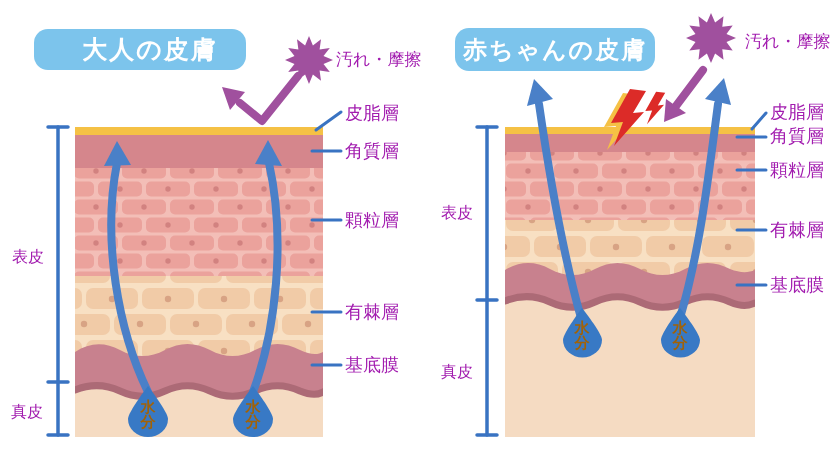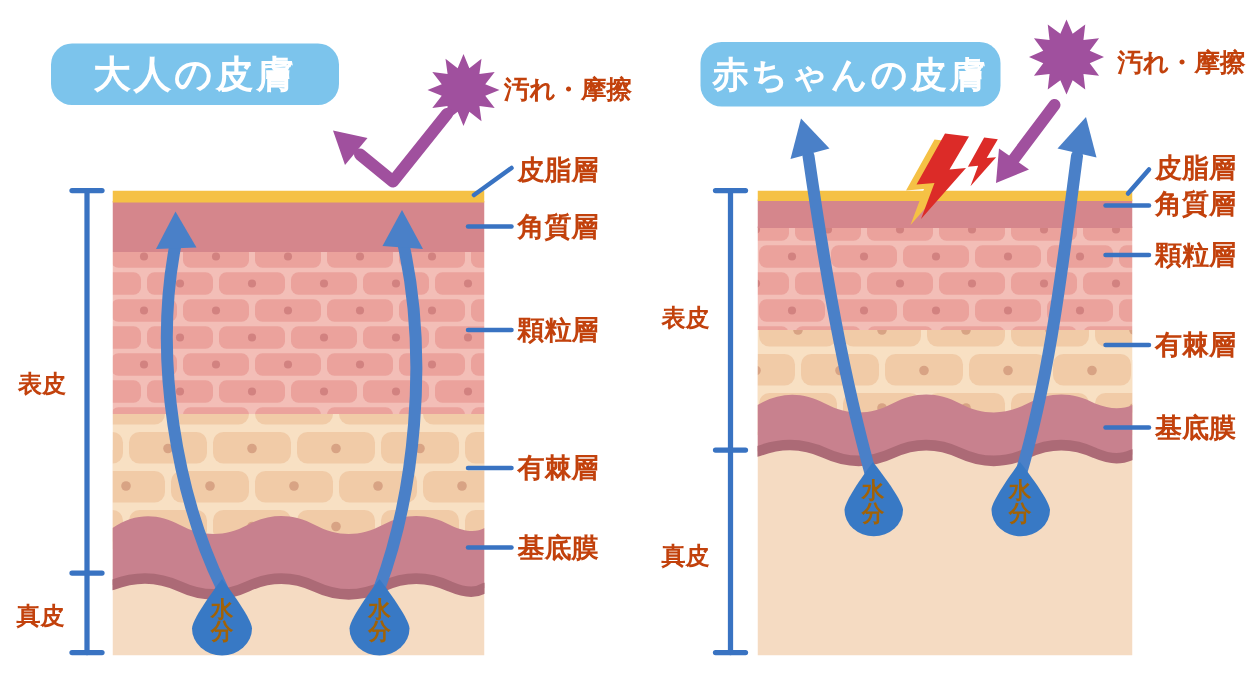--- a/index.html
+++ b/index.html
@@ -2,21 +2,21 @@
 <html><head>
 <meta charset="utf-8">
 <style>
   html,body{margin:0;padding:0;background:#fff;}
   .stage{position:relative;width:840px;height:450px;background:#ffffff;overflow:hidden;
          font-family:"Liberation Sans", sans-serif;}
   .stage svg{position:absolute;left:0;top:0;}
   .title-box{position:absolute;background:#7CC4EC;border-radius:14px;color:#ffffff;
              font-weight:bold;font-size:25px;display:flex;align-items:center;justify-content:center;
              letter-spacing:2px;}
-  .lbl{position:absolute;color:#c2410c;font-weight:bold;white-space:nowrap;}
+  .lbl{position:absolute;color:#a21caf;font-weight:normal;white-space:nowrap;}
   .layer-lbl{font-size:18px;line-height:22px;text-align:center;}
   .side-lbl{font-size:16px;line-height:22px;}
   .hazard-lbl{font-size:17px;line-height:20px;}
   .drop-lbl{position:absolute;color:#a16207;font-weight:bold;font-size:15px;line-height:15px;
             width:16px;text-align:center;word-break:break-all;}
 </style>
 </head>
 <body>
 
 <div class="stage">
@@ -155,22 +155,22 @@
     <path d="M 703 70 L 676 106" fill="none" stroke-width="8" stroke-linecap="round"></path>
     <polygon points="664,122 666,99 686,113" stroke="none"></polygon>
   </g>
   <g>
     <use href="#bolt" transform="translate(-7,4)" fill="#F5C145"></use>
     <use href="#bolt" fill="#DC2B28"></use>
     <use href="#bolt" transform="translate(297,41) scale(0.57)" fill="#DC2B28"></use>
   </g>
 </svg>
 
-<div class="title-box" style="left:34px;top:29px;width:192px;height:41px;">大人の皮膚</div>
-<div class="title-box" style="left:455px;top:28px;width:200px;height:43px;font-size:24px;margin-left:12px;">赤ちゃんの皮膚</div>
+<div class="title-box" style="left:34px;top:29px;width:192px;height:41px;padding-left:20px;">大人の皮膚</div>
+<div class="title-box" style="left:455px;top:28px;width:200px;height:43px;font-size:24px;">赤ちゃんの皮膚</div>
 
 <div class="lbl hazard-lbl" style="left:336px;top:50px;">汚れ・摩擦</div>
 <div class="lbl hazard-lbl" style="left:745px;top:32px;">汚れ・摩擦</div>
 
 <div class="lbl layer-lbl" style="left:345px;top:102px;">皮脂層</div>
 <div class="lbl layer-lbl" style="left:345px;top:140px;">角質層</div>
 <div class="lbl layer-lbl" style="left:345px;top:209px;">顆粒層</div>
 <div class="lbl layer-lbl" style="left:345px;top:301px;">有棘層</div>
 <div class="lbl layer-lbl" style="left:345px;top:354px;">基底膜</div>
 

